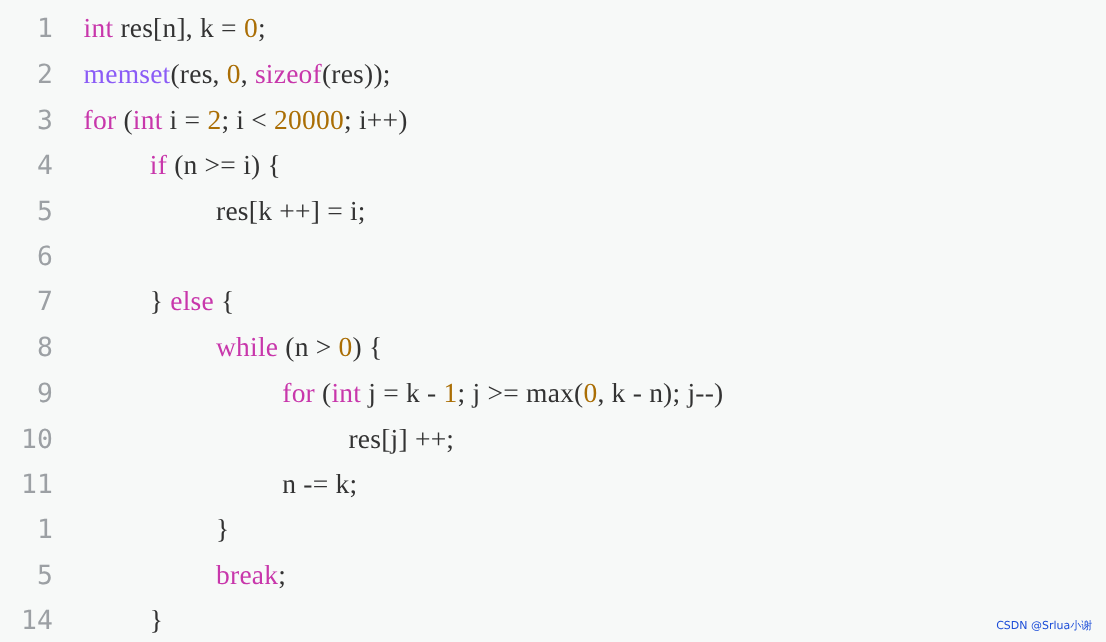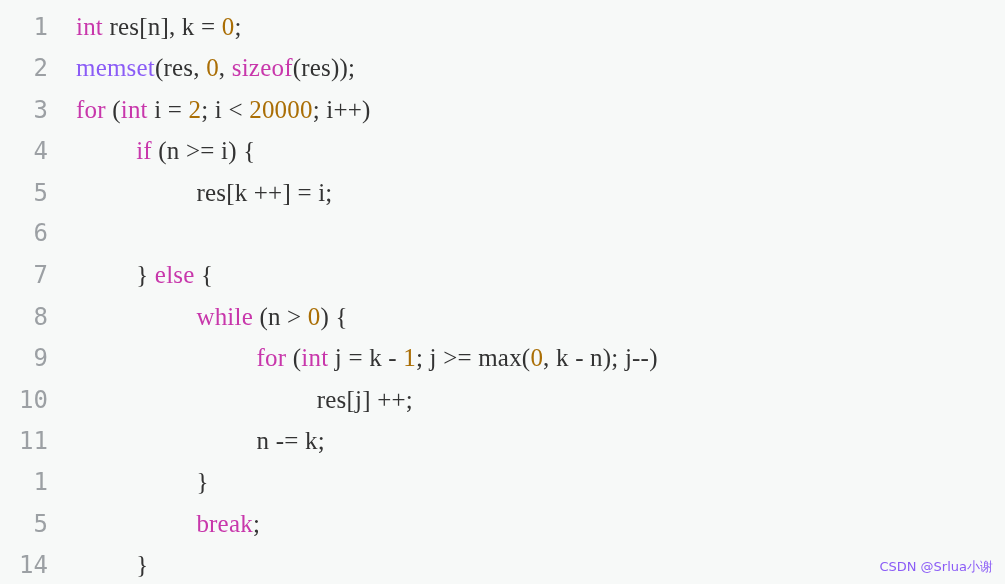--- a/index.html
+++ b/index.html
@@ -55,22 +55,22 @@
   .tok-kw   { color: #c837ab; }
   .tok-num  { color: #aa6e05; }
   .tok-fn   { color: #8b5cf6; }
   .tok-txt  { color: #333333; }
 
   #watermark {
     position: absolute;
     right: 12px;
     bottom: 8px;
     font-family: "DejaVu Sans", sans-serif;
-    font-size: 13px;
-    color: #8b5cf6;
+    font-size: 10px;
+    color: #1d4ed8;
     white-space: pre;
     user-select: none;
   }
 </style>
 </head>
 <body>
 
 <div id="code-block">
   <div id="code-lines">
       <div class="code-line"><div class="line-number">1</div><div class="line-content" style="padding-left: 28px;"><span class="tok-kw">int</span><span class="tok-txt"> res[n], k = </span><span class="tok-num">0</span><span class="tok-txt">;</span></div></div>

